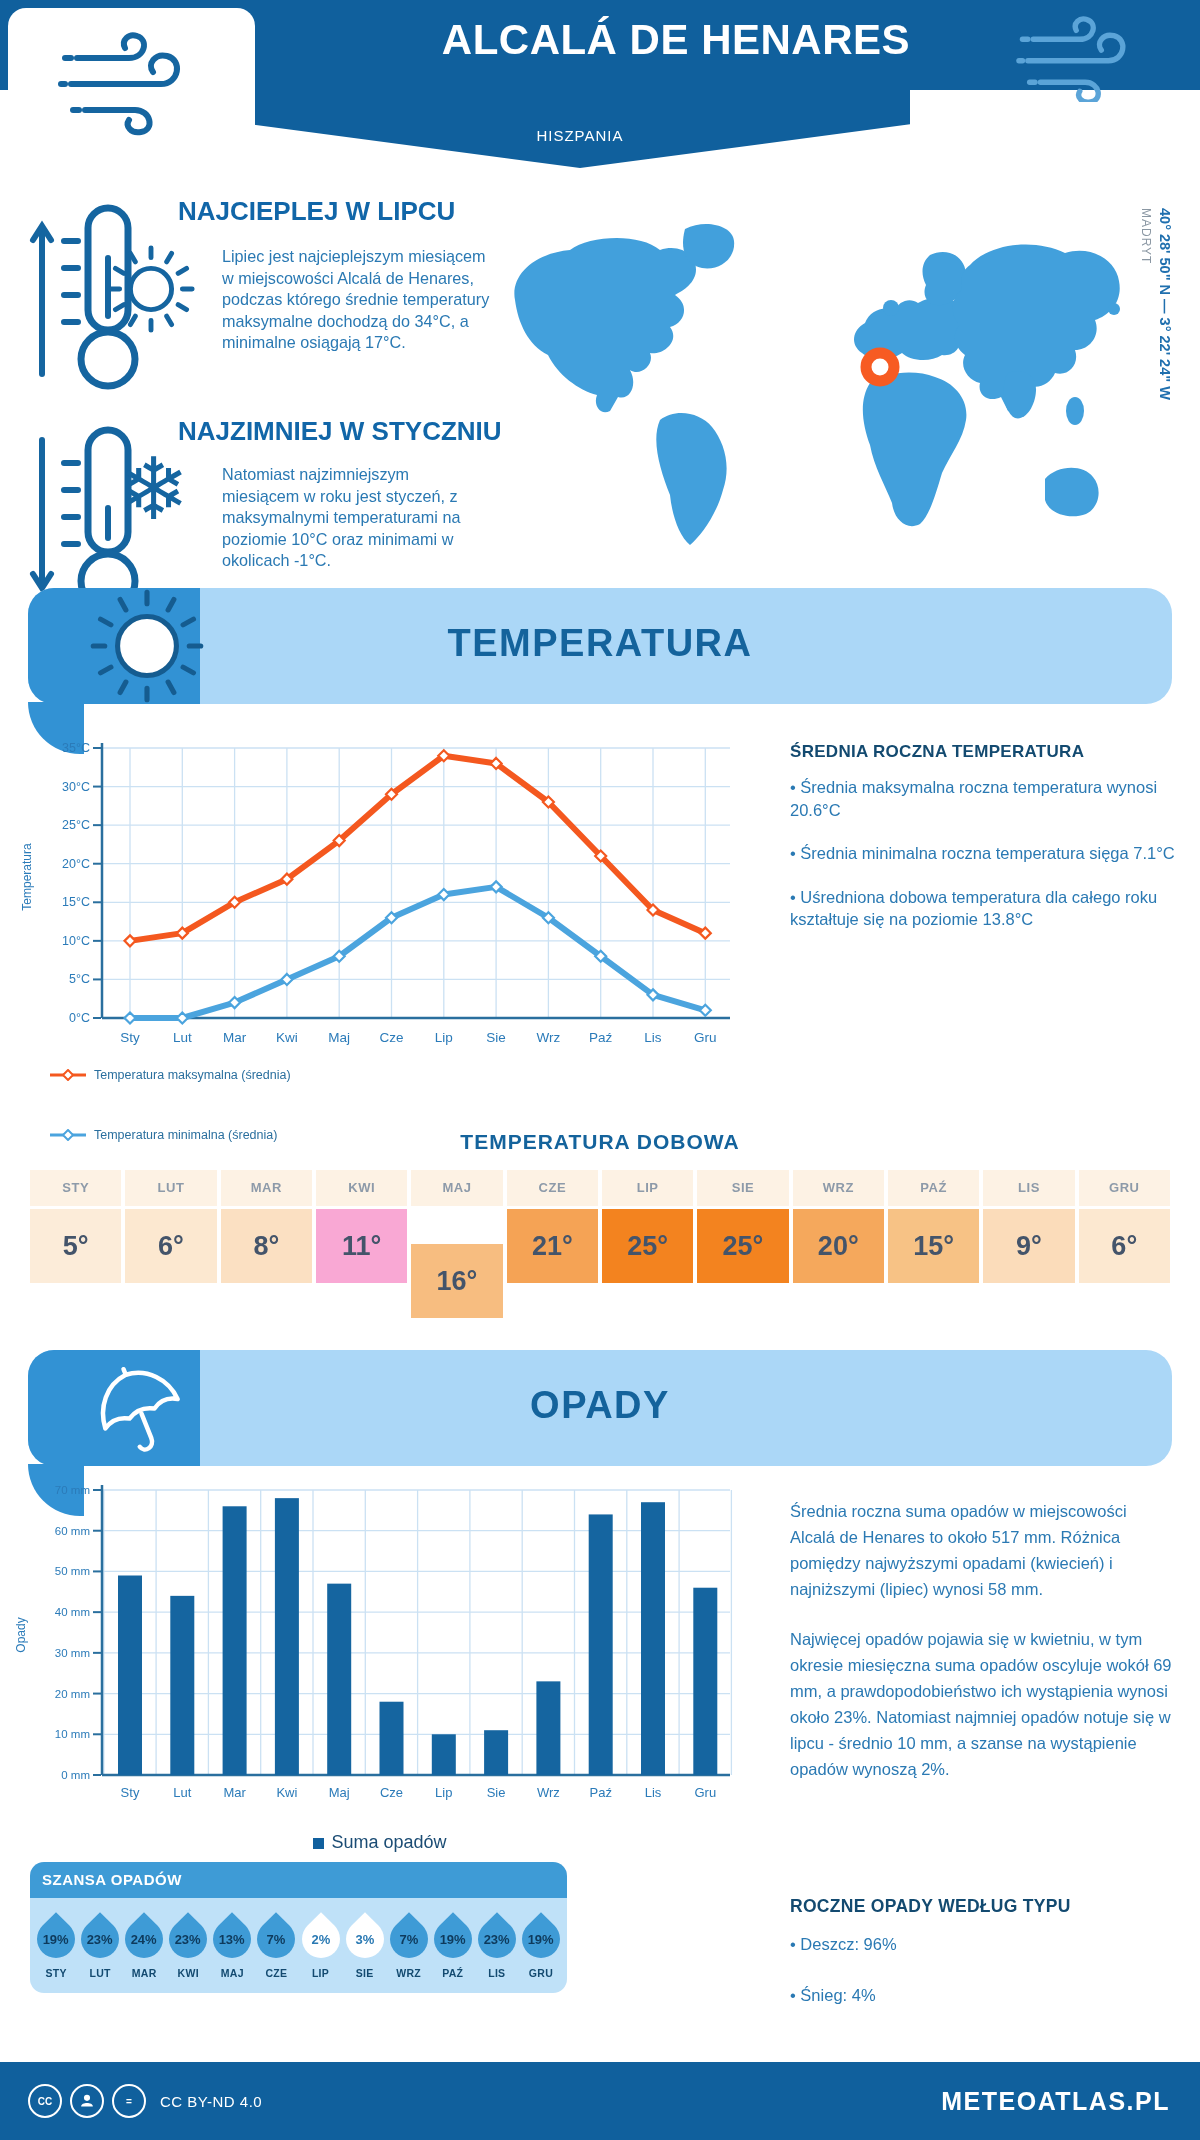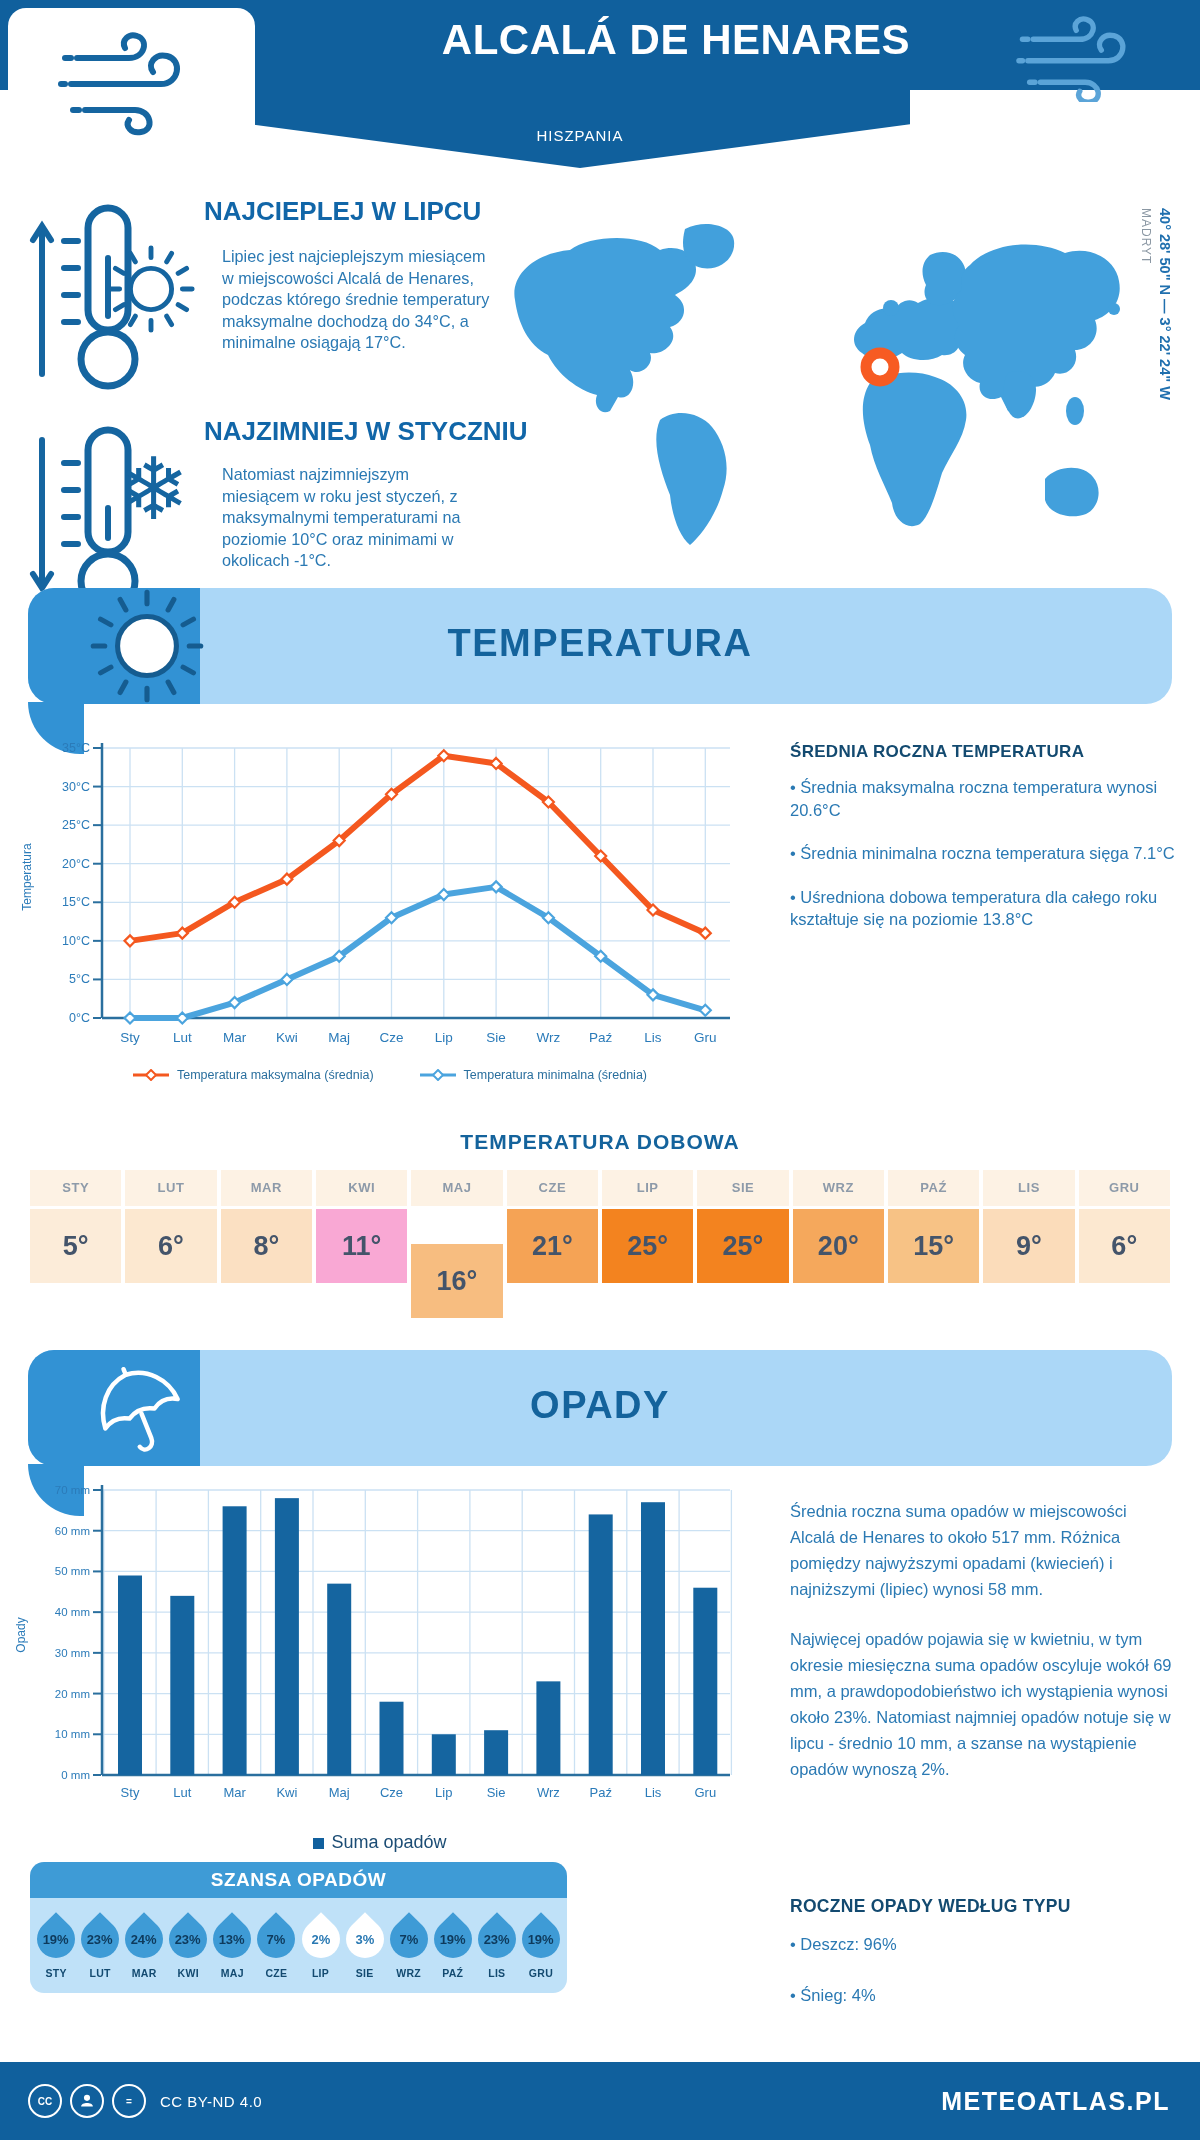--- a/index.html
+++ b/index.html
@@ -15,21 +15,21 @@
                font-size:15px;letter-spacing:1px;}
   .wind-box{position:absolute;left:8px;top:8px;width:247px;height:150px;background:#fff;
             border-radius:18px;display:flex;align-items:center;justify-content:center;}
   
   .map{position:absolute;left:490px;top:205px;}
   .coords{position:absolute;left:1174px;top:208px;width:260px;transform:rotate(90deg);
           transform-origin:0 0;line-height:19px;}
   .coords .c1{color:#1f6fae;font-weight:bold;font-size:14.5px;white-space:nowrap;}
   .coords .c2{color:#8a97a3;font-size:12px;letter-spacing:1px;}
   
-  .hl-title{position:absolute;left:204px;font-size:26px;font-weight:bold;color:#1166a8;white-space:nowrap;}
+  .hl-title{position:absolute;left:178px;font-size:26px;font-weight:bold;color:#1166a8;white-space:nowrap;}
   .hl-text{position:absolute;left:222px;width:268px;font-size:16.2px;line-height:21.6px;color:#2a79b3;}
   .snowflake{position:absolute;left:118px;top:446px;font-family:"DejaVu Sans",sans-serif;
              font-size:86px;color:#1565a0;line-height:86px;}
   
   .band{position:absolute;left:28px;width:1144px;height:116px;background:#abd7f7;border-radius:26px;}
   .band .corner{position:absolute;left:0;top:0;width:172px;height:116px;background:#3292d4;
                 border-radius:26px 0 0 26px;}
   .band .tail{position:absolute;left:0;top:114px;width:56px;height:52px;background:#3292d4;
               border-radius:0 0 0 52px;}
   .band .band-title{position:absolute;left:0;right:0;text-align:center;top:34px;
@@ -51,21 +51,21 @@
   .tbl-title{position:absolute;left:0;right:0;text-align:center;top:1130px;font-size:21px;
              font-weight:bold;color:#14639c;letter-spacing:1px;}
   .tbl{position:absolute;left:30px;top:1170px;width:1140px;display:flex;gap:4px;}
   .tcol{flex:1;display:flex;flex-direction:column;gap:3px;}
   .thead-cell{height:36px;line-height:36px;text-align:center;background:#fdf2e4;color:#8d9aa9;
               font-size:13px;font-weight:bold;letter-spacing:.5px;}
   .tval{height:74px;line-height:74px;text-align:center;font-size:27px;font-weight:bold;color:#44546a;}
   
   .chance{position:absolute;left:30px;top:1862px;width:537px;}
   .chance .head{height:36px;line-height:36px;background:#3e9bd6;border-radius:14px 14px 0 0;
-                text-align:center;color:#fff;font-weight:bold;font-size:19px;letter-spacing:.5px;}
+                color:#fff;font-weight:bold;font-size:15px;letter-spacing:.5px;padding-left:12px;}
   .chance .body{background:#bfe1f8;border-radius:0 0 14px 14px;display:flex;padding:16px 4px 14px;}
   .drop-cell{flex:1;display:flex;flex-direction:column;align-items:center;}
   .drop{width:38px;height:38px;border-radius:0 50% 50% 50%;transform:rotate(45deg);background:#3e9bd6;
         display:flex;align-items:center;justify-content:center;margin-top:6px;}
   .drop span{transform:rotate(-45deg);font-weight:bold;font-size:13px;color:#0e3a5c;}
   .drop.light{background:#fff;}
   .drop.light span{color:#2a79b3;}
   .drop-month{margin-top:9px;font-size:10.5px;font-weight:bold;color:#134a70;letter-spacing:.3px;}
   
   .footer{position:absolute;left:0;top:2062px;width:1200px;height:78px;background:#10609d;
@@ -235,21 +235,21 @@
       <text x="309.2" y="327" text-anchor="middle" font-size="13.5" fill="#2b7bb9">Maj</text>
       <text x="361.5" y="327" text-anchor="middle" font-size="13.5" fill="#2b7bb9">Cze</text>
       <text x="413.79999999999995" y="327" text-anchor="middle" font-size="13.5" fill="#2b7bb9">Lip</text>
       <text x="466.09999999999997" y="327" text-anchor="middle" font-size="13.5" fill="#2b7bb9">Sie</text>
       <text x="518.4" y="327" text-anchor="middle" font-size="13.5" fill="#2b7bb9">Wrz</text>
       <text x="570.7" y="327" text-anchor="middle" font-size="13.5" fill="#2b7bb9">Paź</text>
       <text x="623" y="327" text-anchor="middle" font-size="13.5" fill="#2b7bb9">Lis</text>
       <text x="675.3" y="327" text-anchor="middle" font-size="13.5" fill="#2b7bb9">Gru</text>
     </svg>
   <div class="ylab" style="left:-18px;top:870px;width:90px;text-align:center;">Temperatura</div>
-  <div class="legend" style="top:1068px;" id="temp-legend">
+  <div class="legend" style="top:1068px;flex-direction:column;" id="temp-legend">
       <div class="item">
         <svg width="36" height="12">
       <line x1="0" y1="6" x2="36" y2="6" stroke="#f4581f" stroke-width="3"></line>
       <path d="M18 1 L23 6 L18 11 L13 6 Z" fill="#fff" stroke="#f4581f" stroke-width="2"></path>
         </svg>
       <span>Temperatura maksymalna (średnia)</span>
       </div>
       <div class="item">
         <svg width="36" height="12">
       <line x1="0" y1="6" x2="36" y2="6" stroke="#4ba4de" stroke-width="3"></line>

